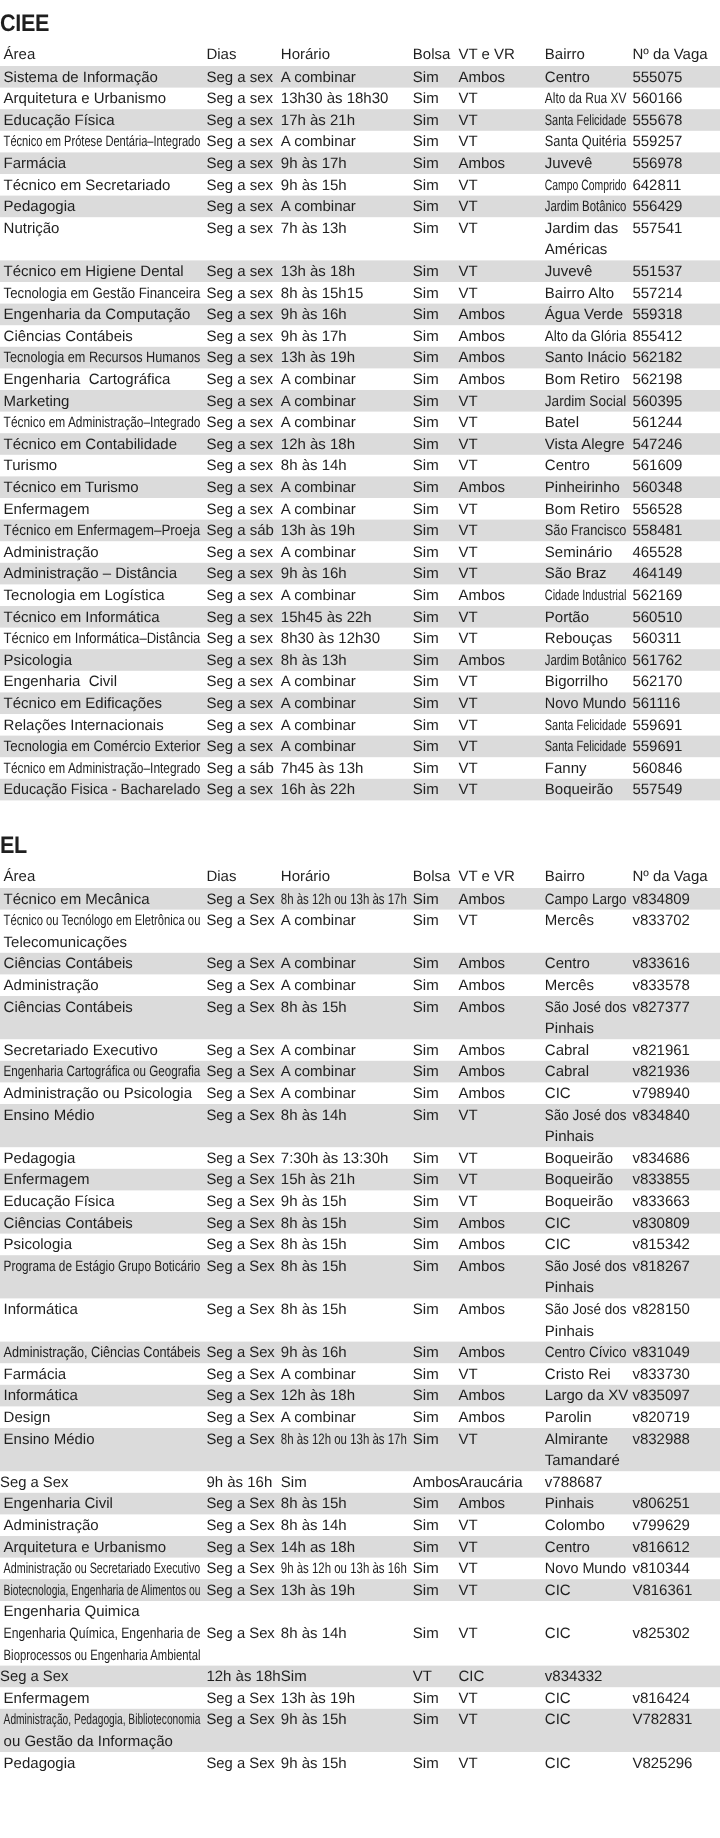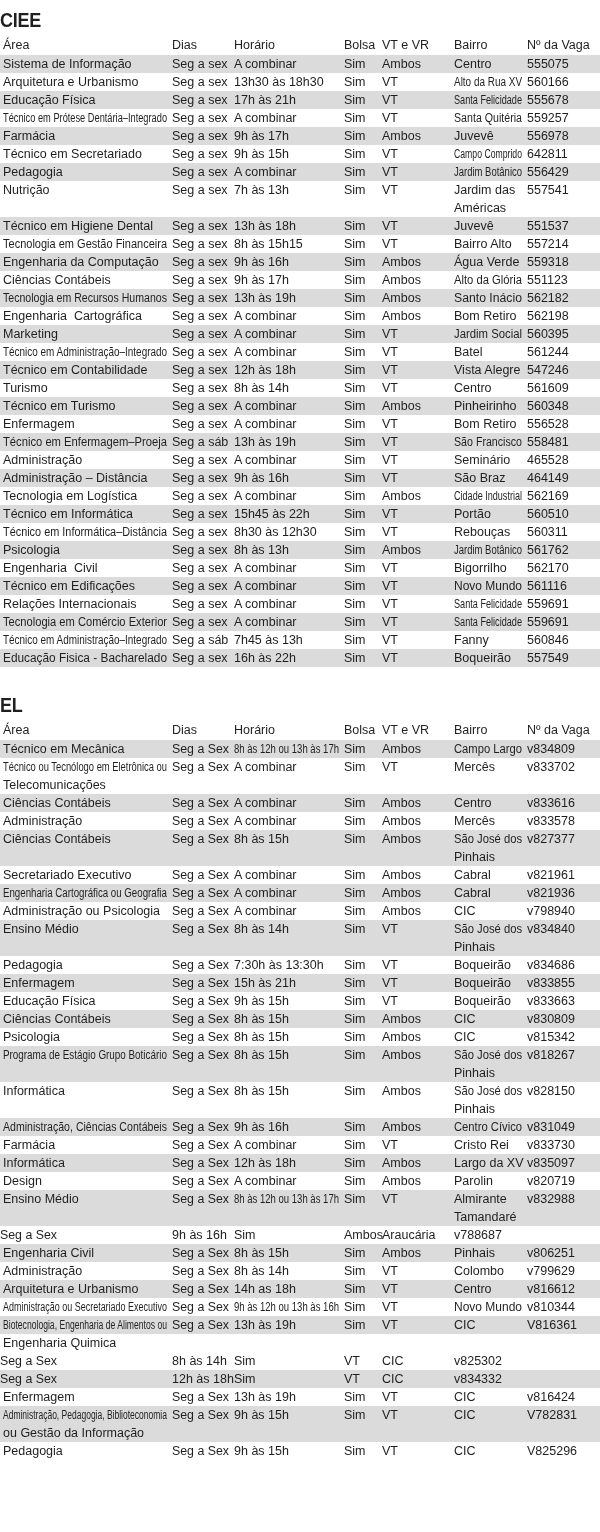--- a/index.html
+++ b/index.html
@@ -152,21 +152,21 @@
     <div class="cell"><span class="line">Água Verde</span></div>
     <div class="cell"><span class="line">559318</span></div>
   </div>
           <div class="trow">
     <div class="cell c1"><span class="line">Ciências Contábeis</span></div>
     <div class="cell"><span class="line">Seg a sex</span></div>
     <div class="cell"><span class="line">9h às 17h</span></div>
     <div class="cell"><span class="line">Sim</span></div>
     <div class="cell"><span class="line">Ambos</span></div>
     <div class="cell"><span class="line" style="transform: scaleX(0.898);">Alto da Glória</span></div>
-    <div class="cell"><span class="line">551123</span></div>
+    <div class="cell"><span class="line">855412</span></div>
   </div>
           <div class="trow stripe">
     <div class="cell c1"><span class="line" style="transform: scaleX(0.846);">Tecnologia em Recursos Humanos</span></div>
     <div class="cell"><span class="line">Seg a sex</span></div>
     <div class="cell"><span class="line">13h às 19h</span></div>
     <div class="cell"><span class="line">Sim</span></div>
     <div class="cell"><span class="line">Ambos</span></div>
     <div class="cell"><span class="line" style="transform: scaleX(0.978);">Santo Inácio</span></div>
     <div class="cell"><span class="line">562182</span></div>
   </div>
@@ -603,20 +603,21 @@
           <div class="trow stripe first-line-only">
     <div class="cell c1"><span class="line" style="transform: scaleX(0.688);">Biotecnologia, Engenharia de Alimentos ou</span><br><span class="line">Engenharia Quimica</span></div>
     <div class="cell"><span class="line" style="transform: scaleX(0.988);">Seg a Sex</span></div>
     <div class="cell"><span class="line">13h às 19h</span></div>
     <div class="cell"><span class="line">Sim</span></div>
     <div class="cell"><span class="line">VT</span></div>
     <div class="cell"><span class="line">CIC</span></div>
     <div class="cell"><span class="line">V816361</span></div>
   </div>
           <div class="trow">
+    <div class="cell c1"><span class="line" style="transform: scaleX(0.811);">Engenharia Química, Engenharia de</span><br><span class="line" style="transform: scaleX(0.752);">Bioprocessos ou Engenharia Ambiental</span></div>
     <div class="cell"><span class="line" style="transform: scaleX(0.988);">Seg a Sex</span></div>
     <div class="cell"><span class="line">8h às 14h</span></div>
     <div class="cell"><span class="line">Sim</span></div>
     <div class="cell"><span class="line">VT</span></div>
     <div class="cell"><span class="line">CIC</span></div>
     <div class="cell"><span class="line">v825302</span></div>
   </div>
           <div class="trow stripe">
     <div class="cell"><span class="line" style="transform: scaleX(0.988);">Seg a Sex</span></div>
     <div class="cell"><span class="line">12h às 18h</span></div>

